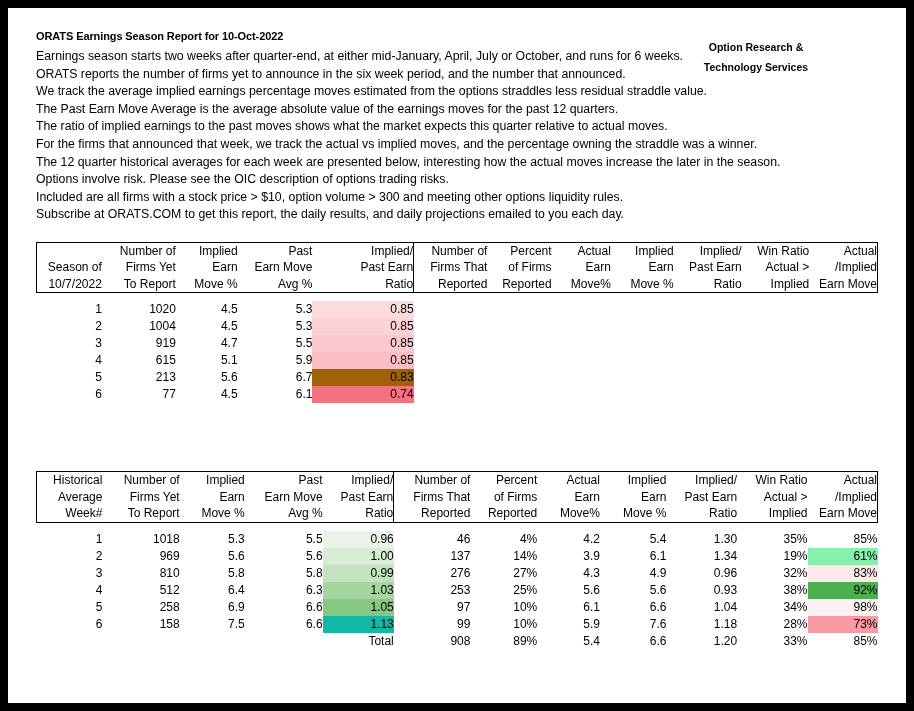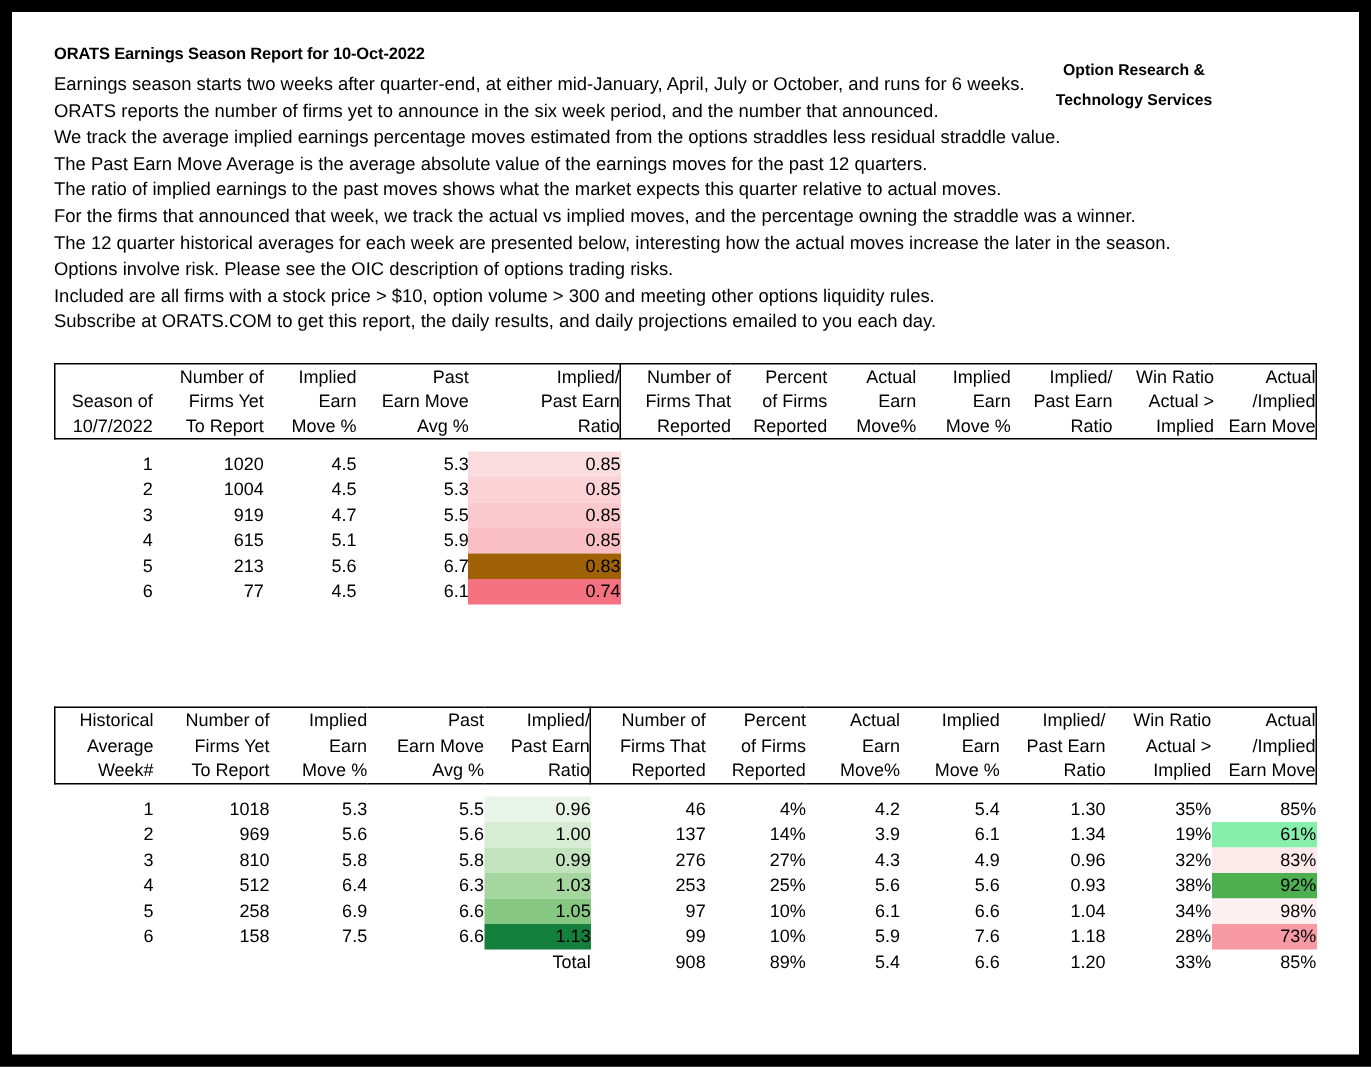--- a/index.html
+++ b/index.html
@@ -443,21 +443,21 @@
             <td class="c-iem pad-right">6.6</td>
             <td class="c-ipr pad-right">1.04</td>
             <td class="c-win pad-right">34%</td>
             <td class="c-aim cell-col" style="background-color: rgb(253, 240, 241);">98%</td>
           </tr>
           <tr>
             <td class="c-week">6</td>
             <td class="c-num pad-right">158</td>
             <td class="c-imp pad-right">7.5</td>
             <td class="c-past pad-right">6.6</td>
-            <td class="c-ratio cell-col" style="background-color: #15803d;">1.13</td>
+            <td class="c-ratio cell-col" style="background-color: #14b8a6;">1.13</td>
             <td class="c-firms pad-right">99</td>
             <td class="c-pct pad-right">10%</td>
             <td class="c-aem pad-right">5.9</td>
             <td class="c-iem pad-right">7.6</td>
             <td class="c-ipr pad-right">1.18</td>
             <td class="c-win pad-right">28%</td>
             <td class="c-aim cell-col" style="background-color: rgb(247, 154, 164);">73%</td>
           </tr>
           <tr>
             <td class="c-week"></td>

